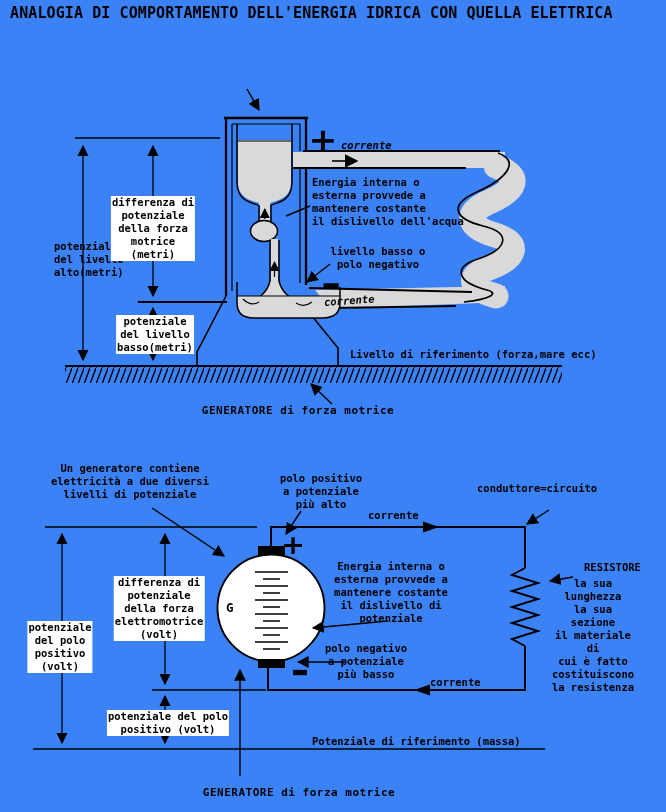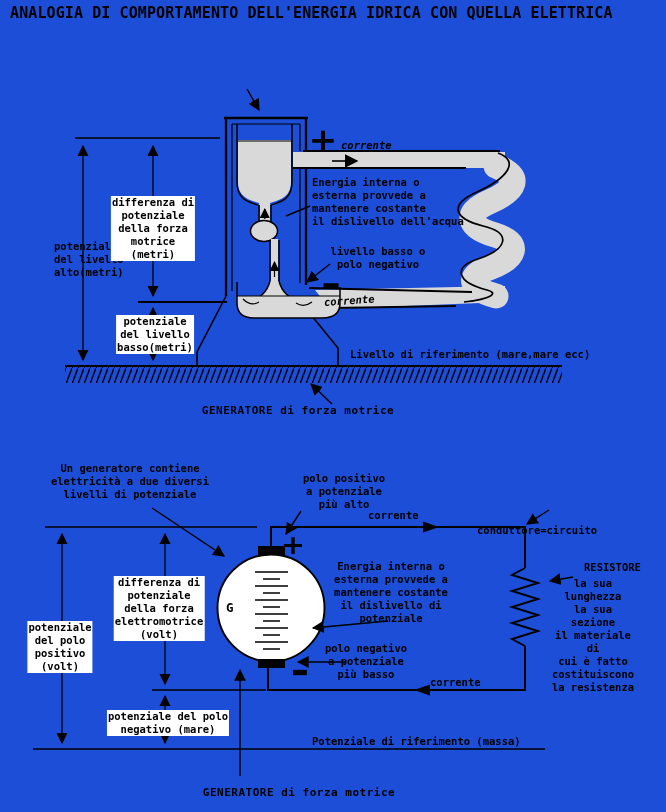--- a/index.html
+++ b/index.html
@@ -1,16 +1,16 @@
 <!DOCTYPE html>
 <html><head>
 <meta charset="utf-8">
 <style>
   html,body { margin:0; padding:0; background:#fff; }
-  .page { position:relative; width:666px; height:812px; background:#1d4ed8;
+  .page { position:relative; width:666px; height:812px; background:#3b82f6;
           font-family:"DejaVu Sans Mono", monospace; color:#000; overflow:hidden; }
   svg.art { position:absolute; left:0; top:0; }
   .lbl { position:absolute; font-family:"DejaVu Sans Mono", monospace; font-weight:bold;
          font-size:10.5px; line-height:13px; white-space:pre-line; color:#000; }
   .c   { transform:translateX(-50%); text-align:center; }
   .bg  { background:#fff; padding:0 1px; }
   .it  { font-style:italic; }
   .big { font-size:11px; line-height:17px; letter-spacing:0.5px; }
   .title { left:10px; top:7px; font-size:15px; letter-spacing:0.1px; white-space:nowrap; }
   .sym { position:absolute; font-family:"DejaVu Sans", sans-serif; font-weight:bold; }
@@ -135,52 +135,52 @@
 del livello
 basso(metri)</div>
   <div class="lbl" style="left:312px; top:176px;">Energia interna o
 esterna provvede a
 mantenere costante
 il dislivello dell'acqua</div>
   <div class="lbl c" style="left:378px; top:245px;">livello basso o
 polo negativo</div>
   <div class="lbl it" style="left:341px; top:139px;">corrente</div>
   <div class="lbl it tilt-up" style="left:324px; top:296px;">corrente</div>
-  <div class="lbl" style="left:350px; top:348px;">Livello di riferimento (mare,mare ecc)</div>
+  <div class="lbl" style="left:350px; top:348px;">Livello di riferimento (forza,mare ecc)</div>
   <div class="lbl c big" style="left:298px; top:402px;">GENERATORE di forza motrice</div>
   <div class="sym plus" style="left:323px; top:140px; font-size:30px;">+</div>
   <div class="sym minus" style="left:331px; top:285px; font-size:24px;">−</div>
 
   <div class="lbl c" style="left:130px; top:462px;">Un generatore contiene
 elettricità a due diversi
 livelli di potenziale</div>
-  <div class="lbl c" style="left:344px; top:472px;">polo positivo
+  <div class="lbl c" style="left:321px; top:472px;">polo positivo
 a potenziale
 più alto</div>
-  <div class="lbl" style="left:477px; top:524px;text-align:center;">conduttore=circuito</div>
+  <div class="lbl" style="left:477px; top:482px;text-align:center;">conduttore=circuito</div>
   <div class="lbl" style="left:368px; top:509px;">corrente</div>
   <div class="lbl c bg" style="left:60px; top:621px;">potenziale
 del polo
 positivo
 (volt)</div>
   <div class="lbl c bg" style="left:159px; top:576px;">differenza di
 potenziale
 della forza
 elettromotrice
 (volt)</div>
   <div class="lbl c" style="left:391px; top:560px;">Energia interna o
 esterna provvede a
 mantenere costante
 il dislivello di
 potenziale</div>
   <div class="lbl c" style="left:366px; top:642px;">polo negativo
 a potenziale
 più basso</div>
   <div class="lbl c bg" style="left:168px; top:710px;">potenziale del polo
-negativo (mare)</div>
+positivo (volt)</div>
   <div class="lbl" style="left:576px; top:561px;padding-left:8px;">RESISTORE</div>
   <div class="lbl c" style="left:593px; top:577px;">la sua lunghezza
 la sua sezione
 il materiale di
 cui è fatto
 costituiscono
 la resistenza</div>
   <div class="lbl" style="left:312px; top:735px;text-align:center;">Potenziale di riferimento (massa)</div>
   <div class="lbl c big" style="left:299px; top:784px;">GENERATORE di forza motrice</div>
   <div class="lbl" style="left:226px; top:601px; font-size:12.5px;">G</div>

